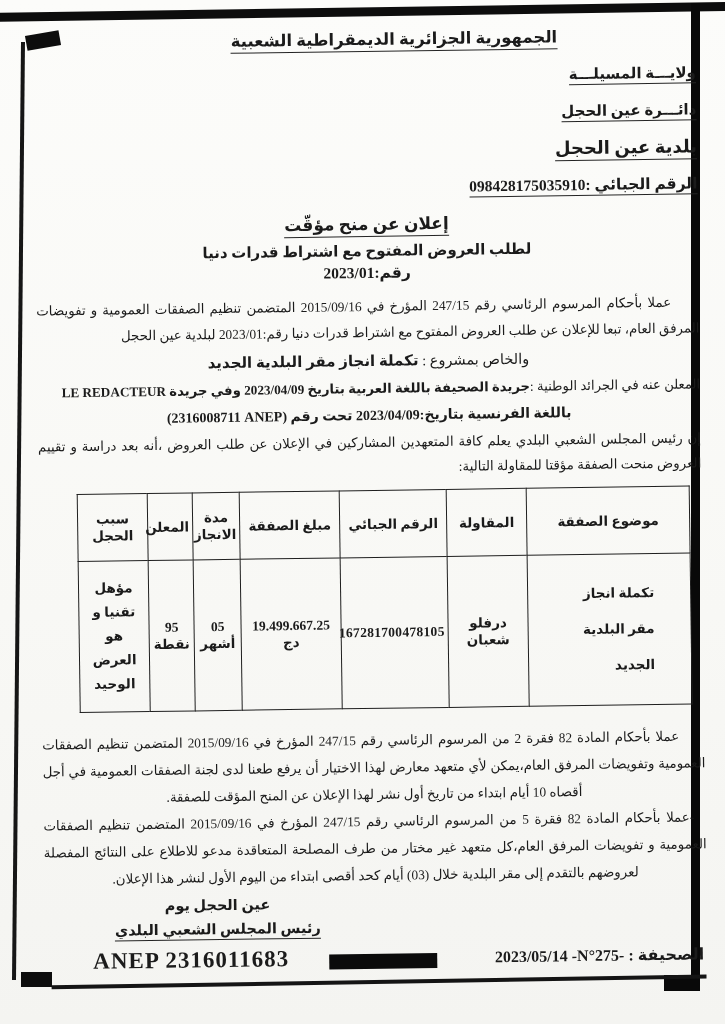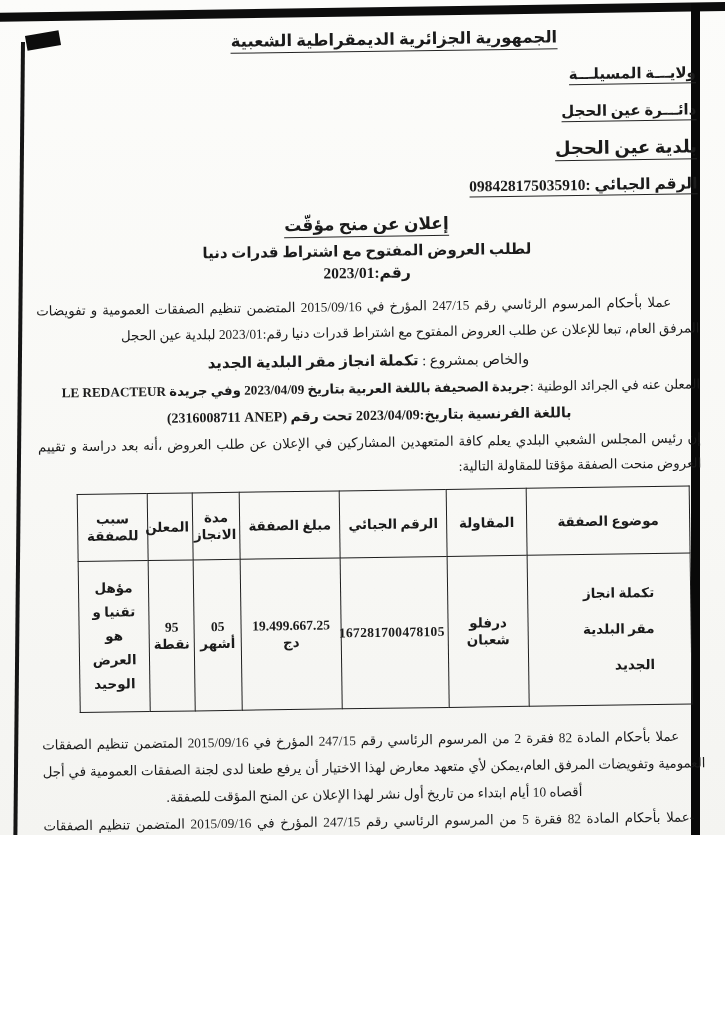--- a/index.html
+++ b/index.html
@@ -1,17 +1,17 @@
 <!DOCTYPE html>
 <html lang="ar"><head>
 <meta charset="utf-8">
 <style>
   html,body { margin:0; padding:0; }
   .page {
-    position:relative; width:725px; height:835px;
+    position:relative; width:725px; height:1024px;
     background:linear-gradient(180deg,#fcfcfa 0%,#f8f8f5 60%,#f4f4f1 100%);
     overflow:hidden;
     font-family:"Liberation Serif","DejaVu Sans",serif;
     color:#1b1b1b;
   }
   
   .art { position:absolute; background:#0d0d0d; }
   .art-top { top:1px; left:-8px; width:110%; height:9px; transform:rotate(-0.85deg); transform-origin:right top; }
   .art-top-blob { top:33px; left:26px; width:34px; height:15px; transform:rotate(-10deg); }
   .art-left { top:42px; left:21px; width:4px; height:938px; transform:rotate(0.55deg); transform-origin:top left; background:#161616; }
@@ -125,21 +125,21 @@
           <col style="width:70px">
       </colgroup>
       <thead>
         <tr>
           <th>موضوع الصفقة</th>
           <th>المقاولة</th>
           <th>الرقم الجبائي</th>
           <th>مبلغ الصفقة</th>
           <th>مدة الانجاز</th>
           <th>المعلن</th>
-          <th>سبب للصفقة</th>
+          <th>سبب الحجل</th>
         </tr>
       </thead>
       <tbody>
         <tr>
           <td class="subject"><span>تكملة انجاز مقر البلدية الجديد</span></td>
           <td>درفلو شعبان</td>
           <td class="taxnum">167281700478105</td>
           <td>19.499.667.25 دج</td>
           <td class="ltrcell">05 أشهر</td>
           <td class="ltrcell">95 نقطة</td>

